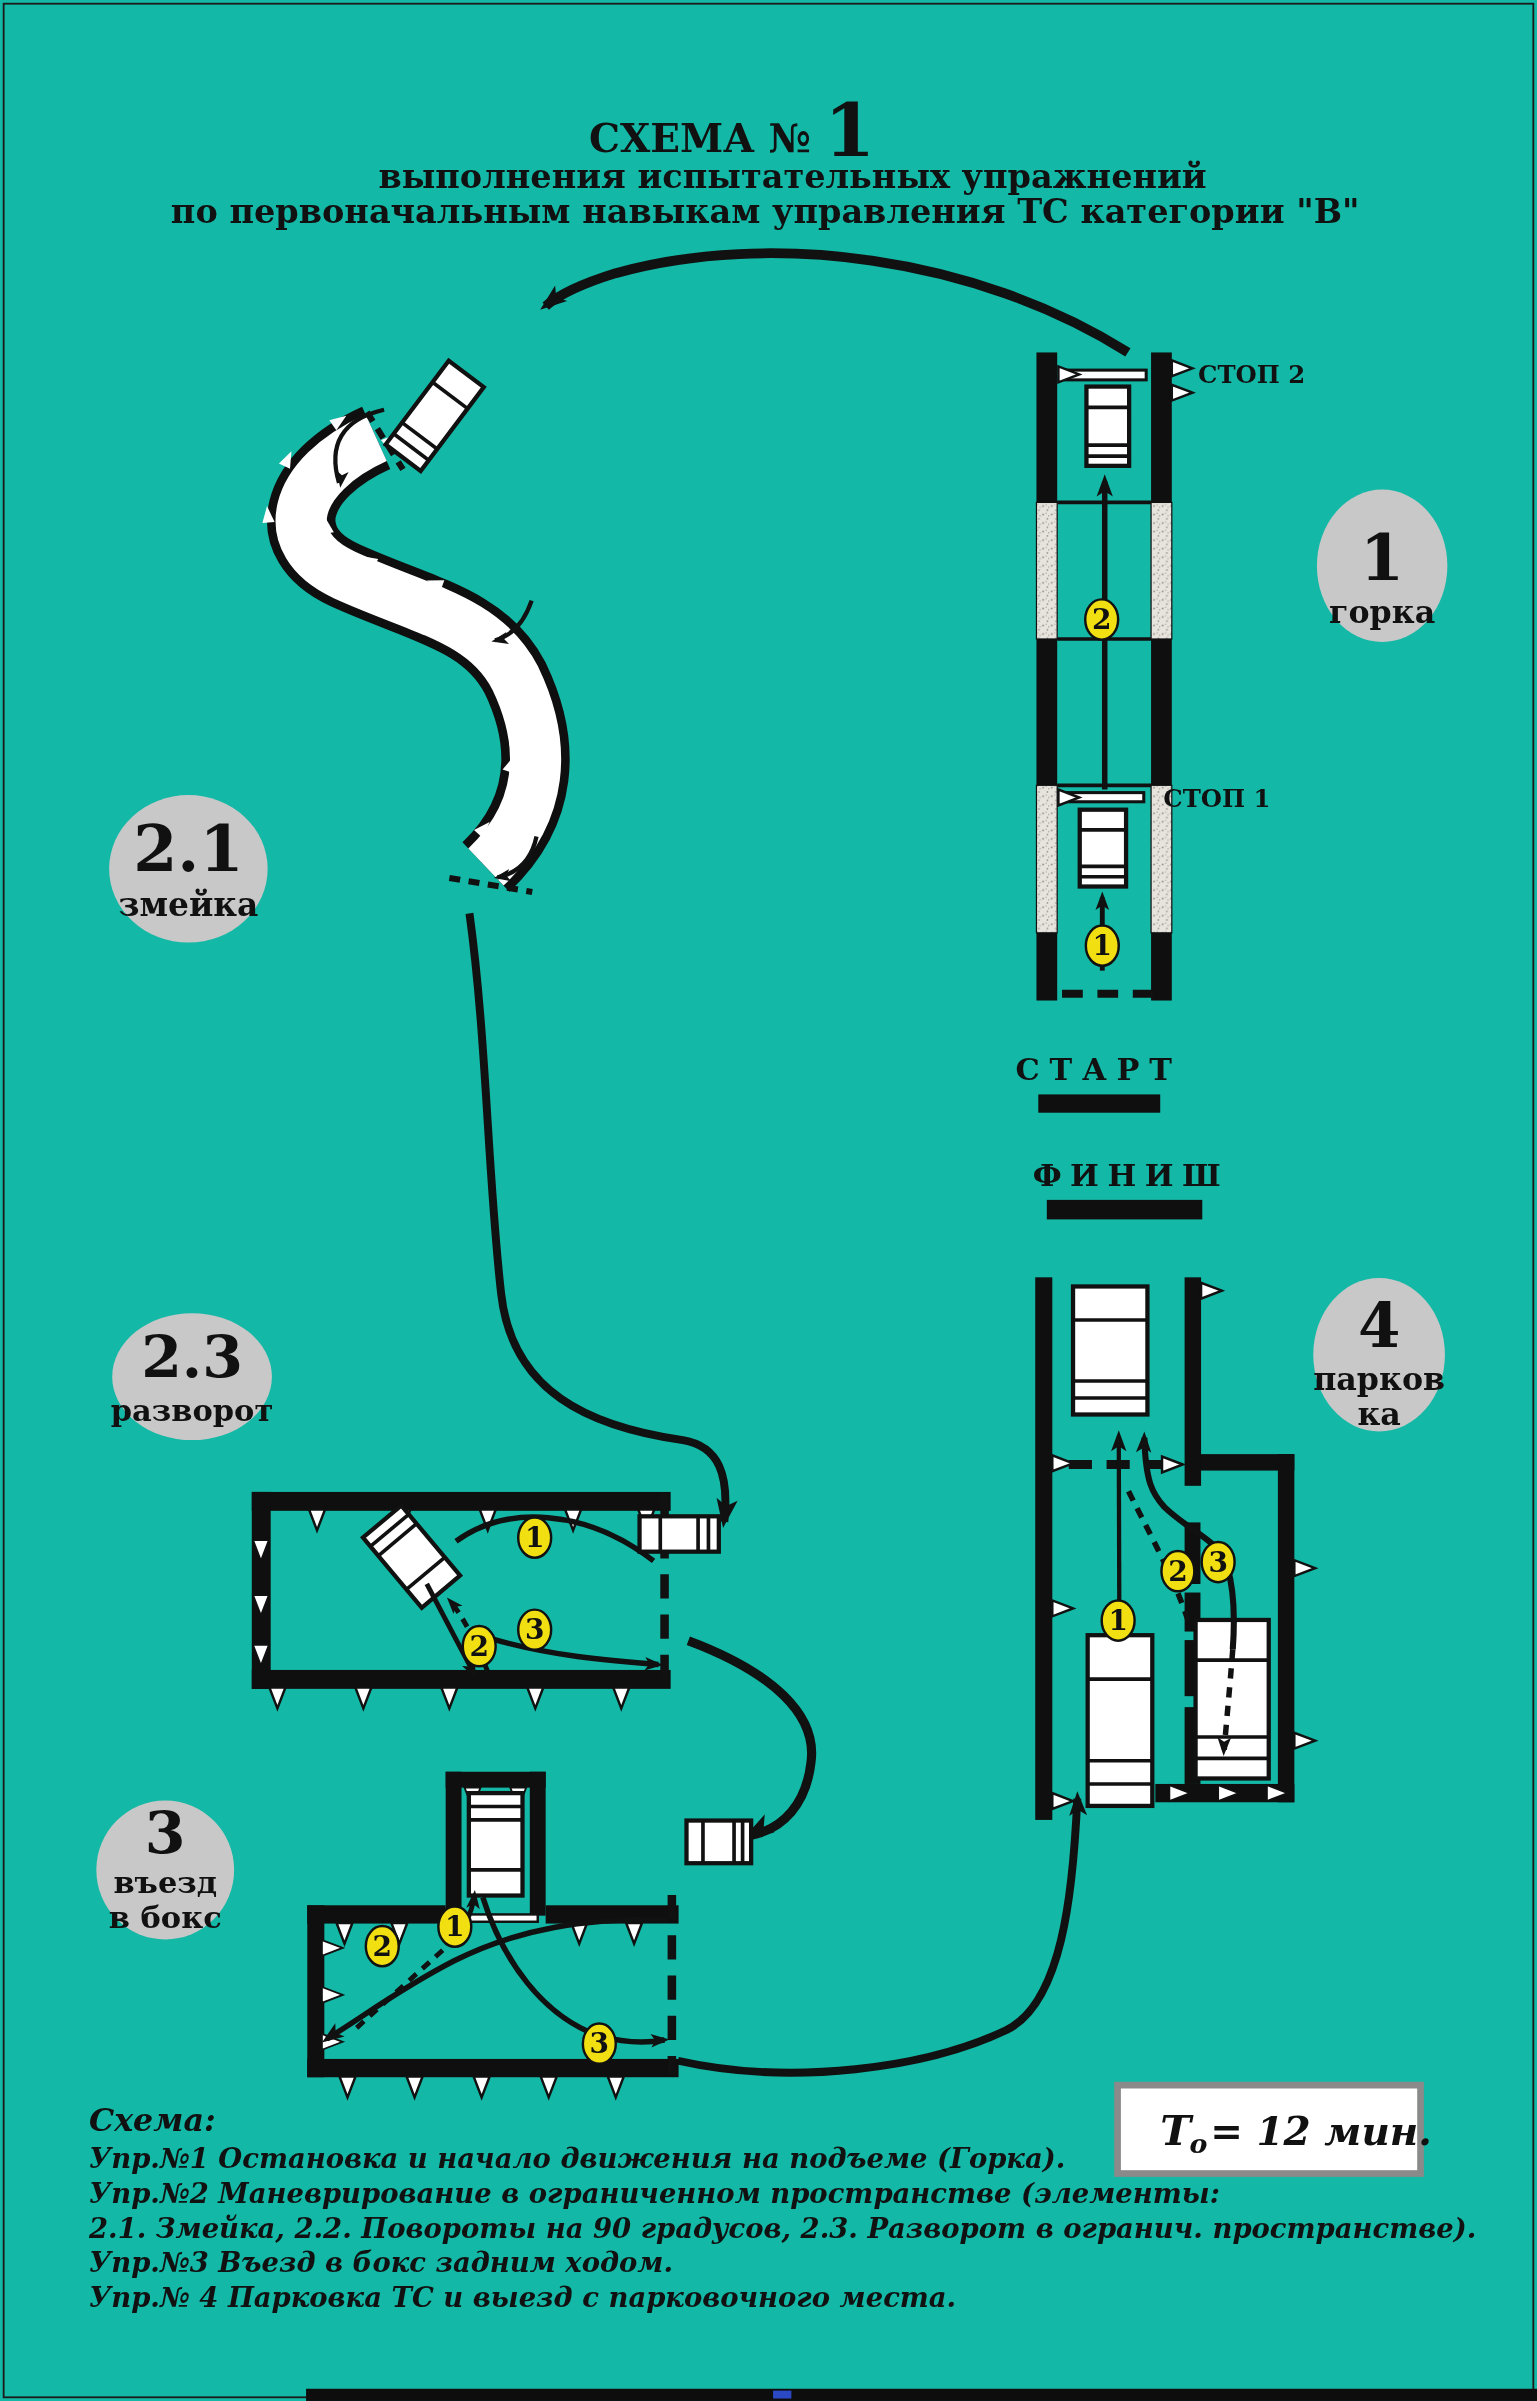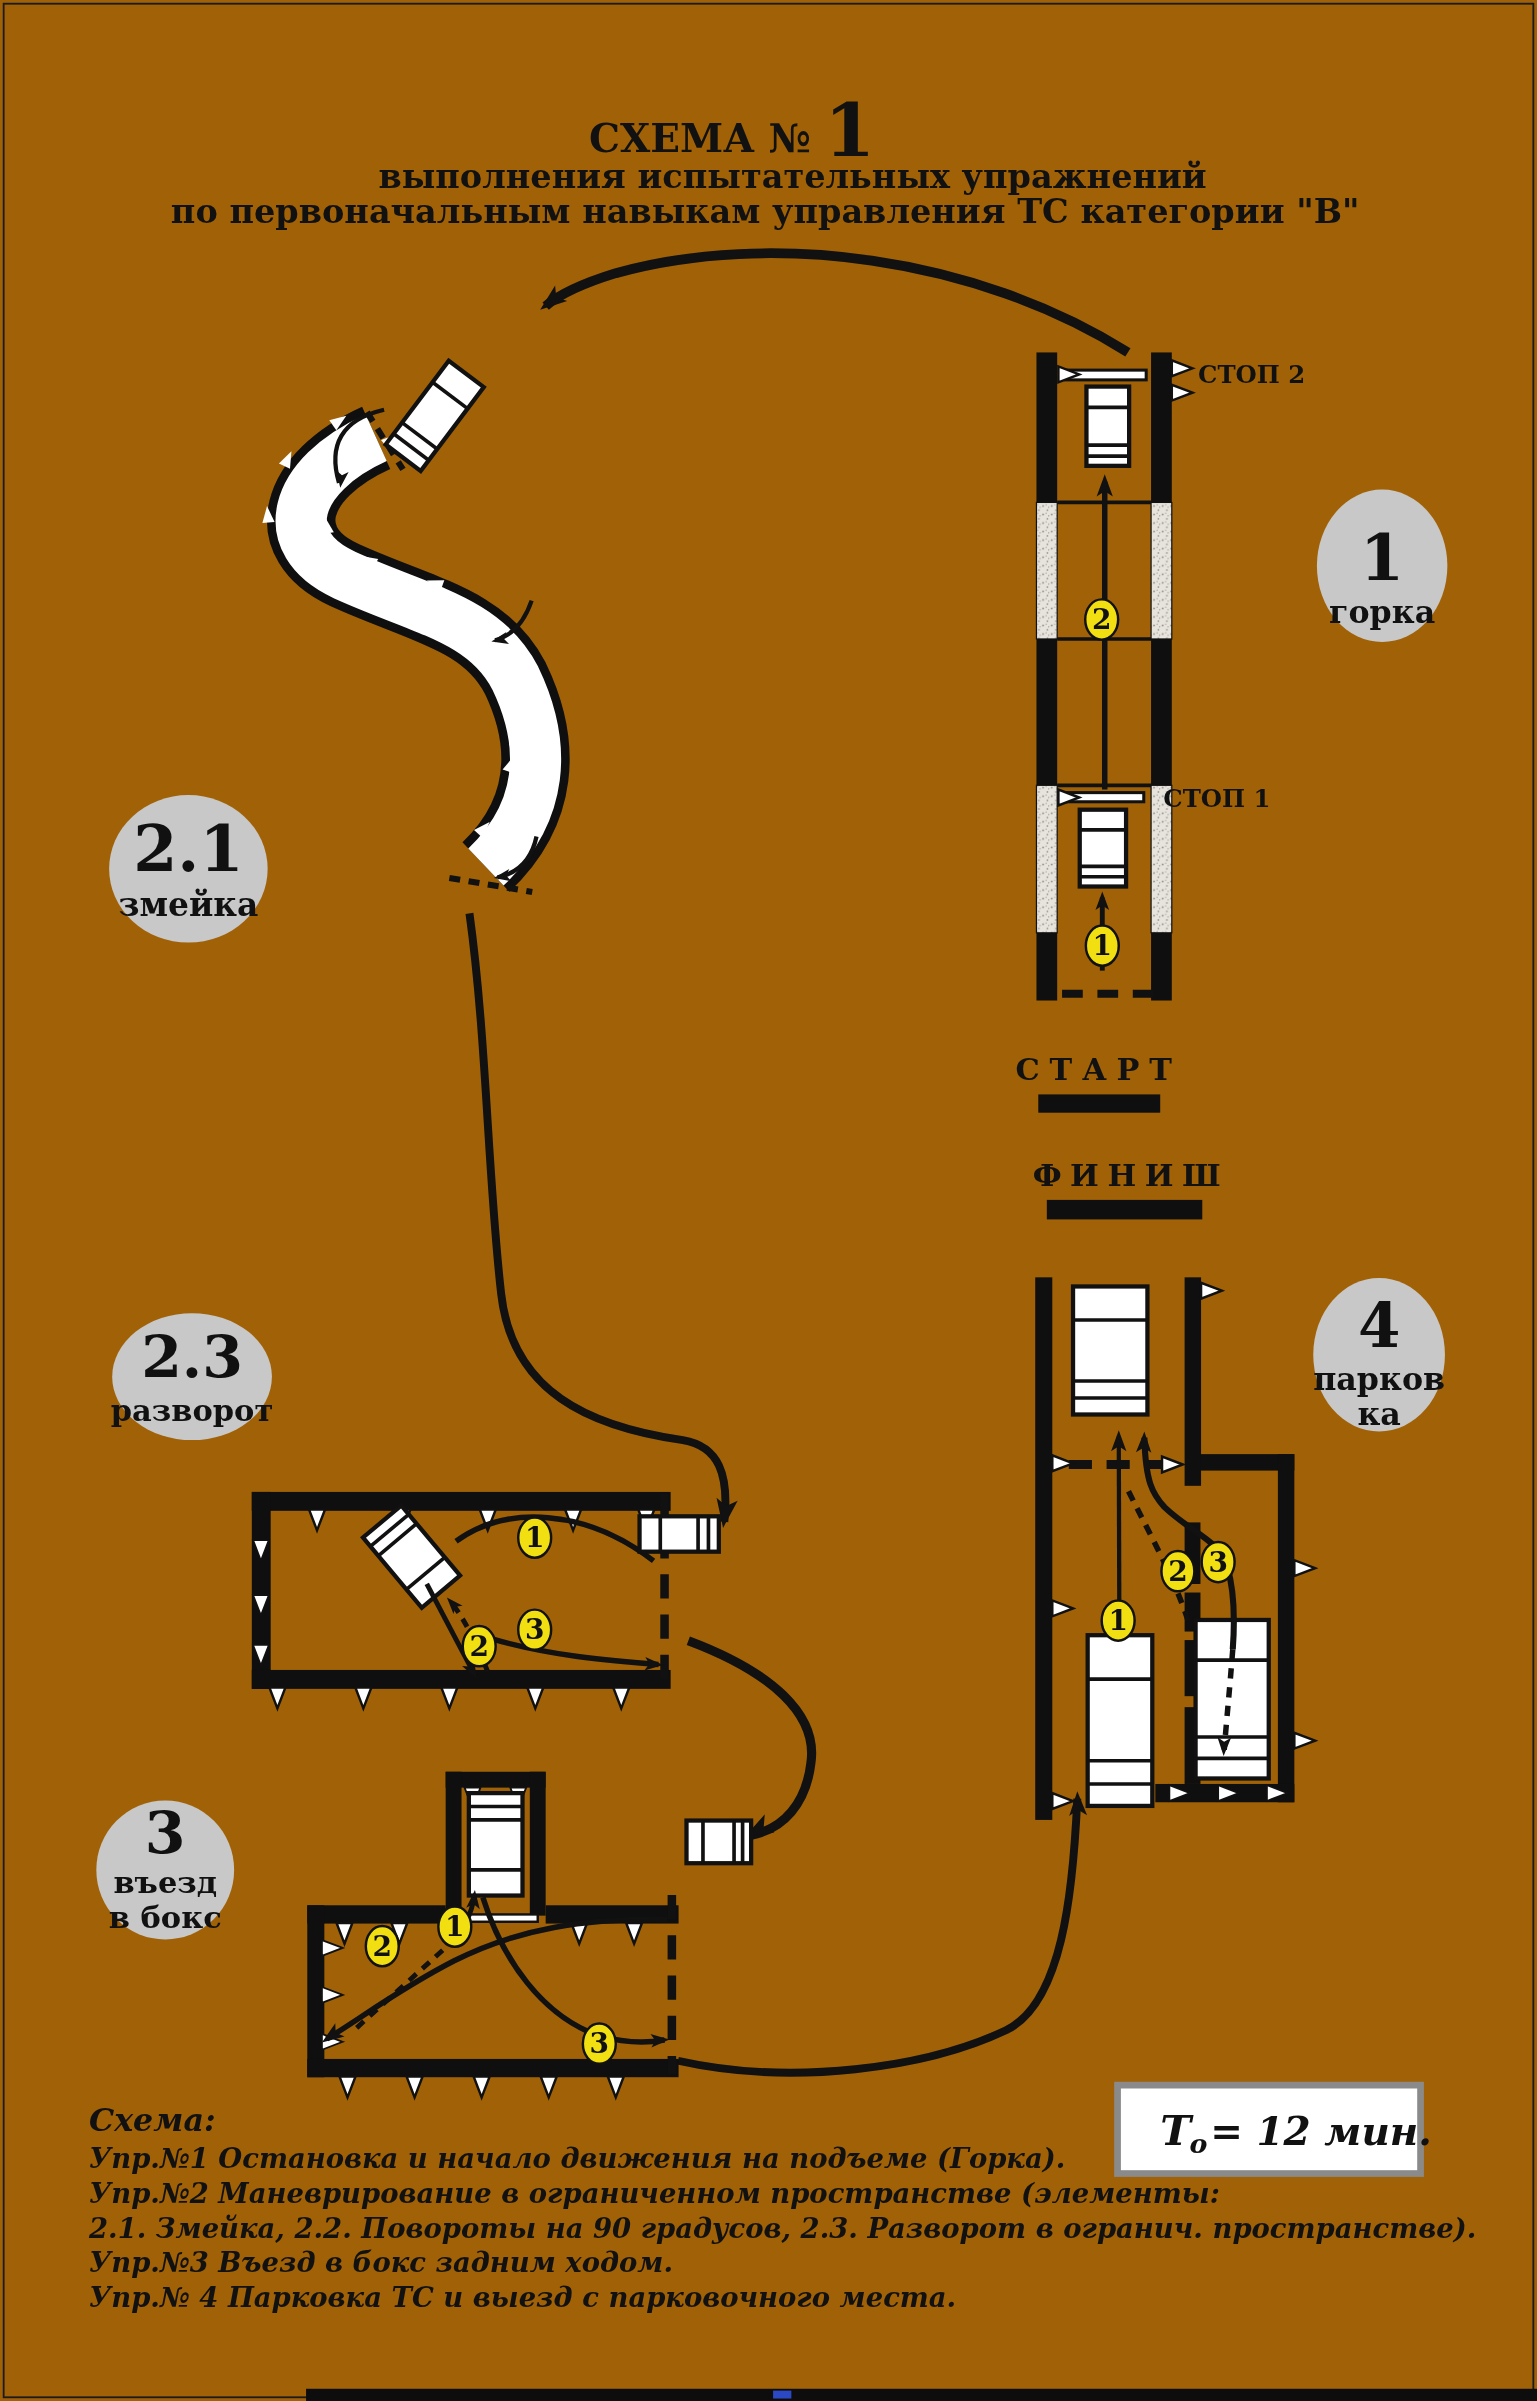--- a/index.html
+++ b/index.html
@@ -1,16 +1,16 @@
 <!DOCTYPE html>
 <html style="font-size:9.8px"><head>
 <meta charset="utf-8">
 <style>
   html,body{margin:0;padding:0;background:#ffffff;}
-  #page{position:relative;width:1537px;height:2401px;background:#a16207;overflow:hidden;}
+  #page{position:relative;width:1537px;height:2401px;background:#14b8a6;overflow:hidden;}
   svg{position:absolute;left:0;top:0;}
   text{font-family:"DejaVu Serif","Liberation Serif",serif;fill:#111;}
   .t-big{font-weight:bold;}
   .ital{font-style:italic;font-weight:bold;}
   .ink{stroke:#111;fill:none;}
   .bar{fill:#0f0f0f;}
   .whitefill{fill:#ffffff;stroke:#111;}
 </style>
 </head>
 <body>

